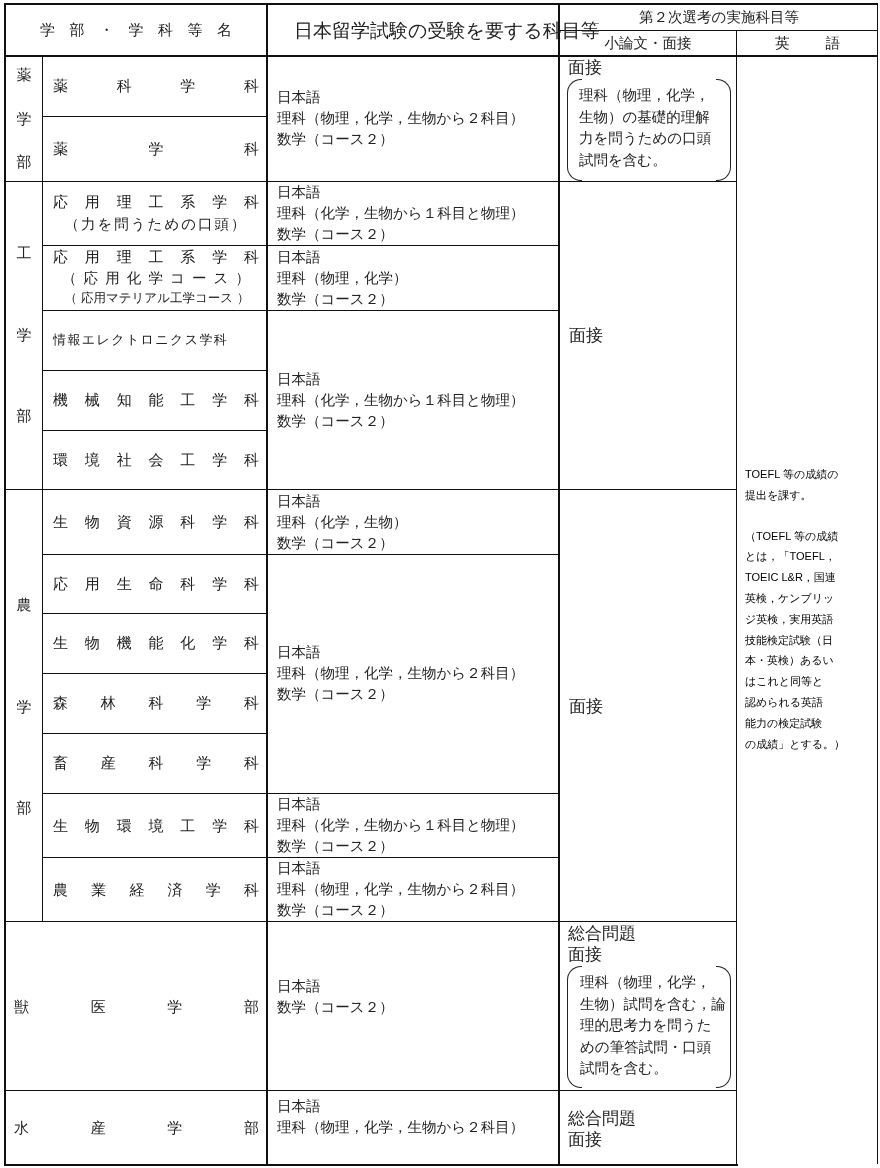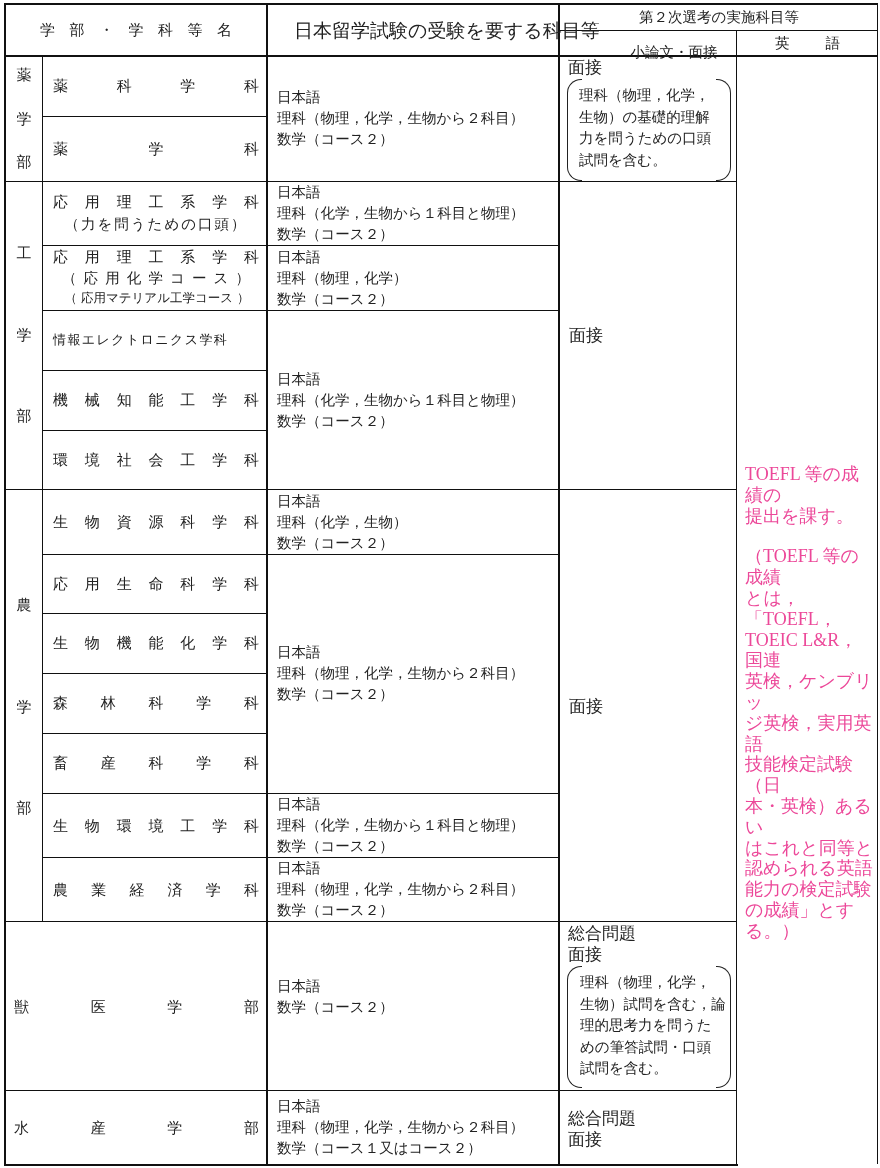--- a/index.html
+++ b/index.html
@@ -11,21 +11,21 @@
     .vline.thick { width: 2px; }
     .txt { position: absolute; font-size: 17px; line-height: 20.5px; white-space: nowrap; color: #222; }
     .spread { position: absolute; display: flex; justify-content: space-between; font-size: 15px; line-height: 20px; color: #222; }
     .vert { position: absolute; font-size: 15px; display: flex; flex-direction: column; justify-content: space-between; align-items: center; color: #222; }
     .subj { position: absolute; font-size: 14.5px; line-height: 20.8px; color: #222; }
     .subj div { white-space: nowrap; }
     .paren-l, .paren-r { position: absolute; width: 14px; border: 1.5px solid #222; }
     .paren-l { border-right: none; border-radius: 14px 0 0 14px; }
     .paren-r { border-left: none; border-radius: 0 14px 14px 0; }
     .inner { position: absolute; font-size: 14.5px; line-height: 21.5px; color: #222; }
-    .eng { position: absolute; font-family: Liberation Serif, serif; font-size: 18px; line-height: 20.8px; color: #ec4899; }
+    .eng { position: absolute; font-family: Liberation Sans, sans-serif; font-size: 11px; line-height: 20.8px; color: #000000; }
     .watermark { position: absolute; font-family: "DejaVu Sans", "Liberation Sans", sans-serif; font-size: 19px; color: #701a75;
                  text-shadow: -1px -1px 0 #444, 1px -1px 0 #444, -1px 1px 0 #444, 1px 1px 0 #444; white-space: nowrap; margin-top: 44px; }
   </style>
 </head>
 <body>
 
 <div>
 
   <div class="hline thick" style="left:4px; top:3px; width:874px;"></div>
   <div class="hline thick" style="left:4px; top:1164px; width:734px;"></div>
@@ -71,21 +71,21 @@
   <span>学</span>
   <span>部</span>
   <span>・</span>
   <span>学</span>
   <span>科</span>
   <span>等</span>
   <span>名</span>
 </div>
 <div class="txt" style="left:294px; top:20px; font-size:19px;">日本留学試験の受験を要する科目等</div>
 <div class="txt" style="left:560px; top:7px; width:318px; text-align:center; font-size:14.5px;">第２次選考の実施科目等</div>
-<div class="txt" style="left:560px; top:42px; width:176px; text-align:center; font-size:14.5px;margin-left:26px;">小論文・面接</div>
+<div class="txt" style="left:560px; top:33px; width:176px; text-align:center; font-size:14.5px;">小論文・面接</div>
 <div class="spread" style="left:775px; top:33px; width:65px; font-size:14.5px;">
   <span>英</span>
   <span>語</span>
 </div>
 
 <div class="vert" style="left:8px; top:66px; width:32px; height:106px;">
   <span>薬</span>
   <span>学</span>
   <span>部</span>
 </div>
@@ -287,21 +287,20 @@
   <div>理科（物理，化学，生物から２科目）</div>
   <div>数学（コース２）</div>
 </div>
 <div class="subj" style="left:277px; top:976px;">
   <div>日本語</div>
   <div>数学（コース２）</div>
 </div>
 <div class="subj" style="left:277px; top:1096px;">
   <div>日本語</div>
   <div>理科（物理，化学，生物から２科目）</div>
-  <div>数学（コース１又はコース２）</div>
 </div>
 
 <div class="txt" style="left:568px; top:57px;">面接</div>
 <div class="paren-l" style="left:567px; top:79px; height:100px;"></div>
 <div class="paren-r" style="left:716px; top:79px; height:100px;"></div>
 <div class="inner" style="left:579px; top:85px;">
   <div>理科（物理，化学，</div>
   <div>生物）の基礎的理解</div>
   <div>力を問うための口頭</div>
   <div>試問を含む。</div>

